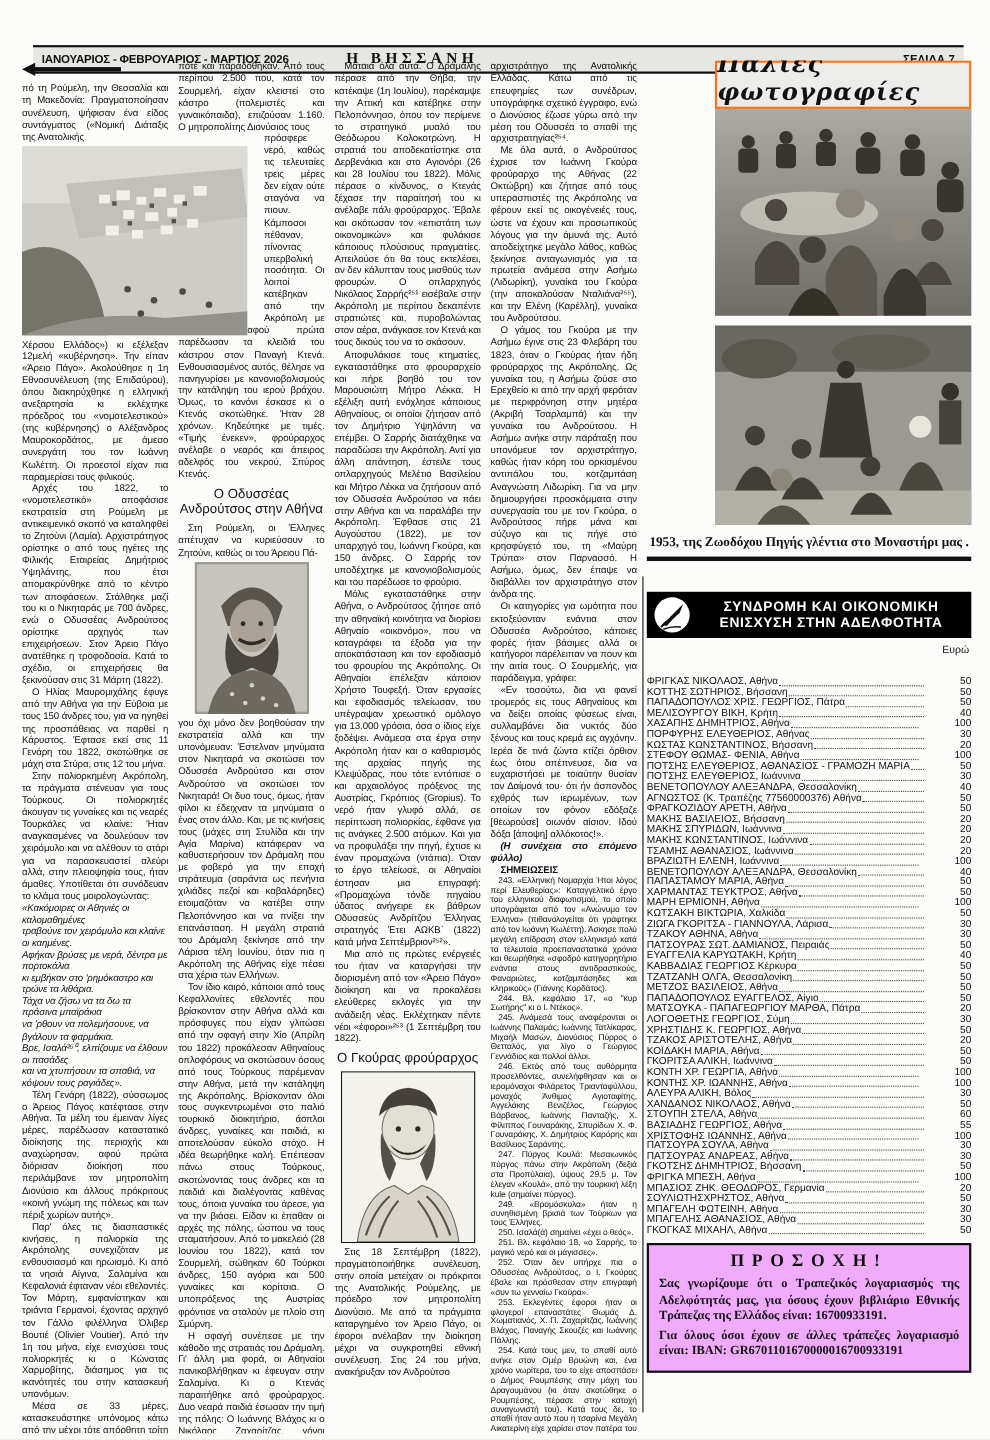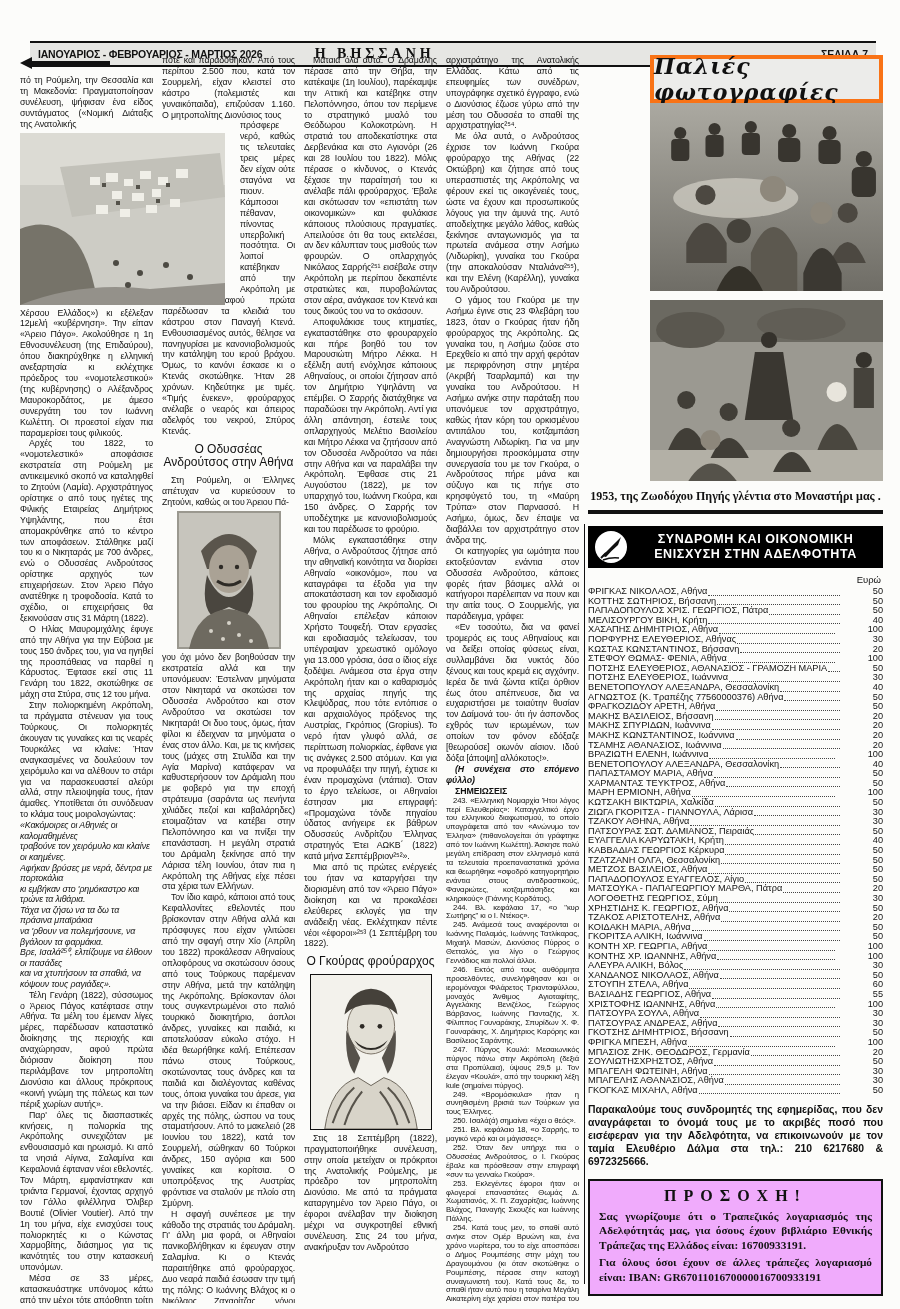--- a/index.html
+++ b/index.html
@@ -24,33 +24,33 @@
   .painting{width:205px;height:172px;margin:3px 0;position:relative;z-index:2;}
   .painting svg,.portrait svg,.photo svg{display:block;width:100%;height:100%;}
   .wrapspacer{float:left;width:74px;height:172px;margin:0 4px 2px 0;}
   .portrait{width:104px;height:138px;margin:4px auto 3px;}
   .portrait.framed{width:120px;height:154px;border:1px solid #111;background:#f3f2ec;}
   .continuation{font-size:8.6px;font-weight:bold;font-style:italic;text-align:right;margin:3px 0;}
   .notes-title{font-weight:bold;font-size:9px;margin:4px 0 1px;}
   .col p.note{font-size:7.7px;line-height:8.9px;text-indent:7px;letter-spacing:-0.1px;}
   
   .rightcol{width:295px;flex:none;position:relative;}
-  .scriptbox{margin-left:62px;height:40px;border:4px solid #f97316;background:#ececea;
-             display:flex;align-items:center;justify-content:center;}
+  .scriptbox{margin-left:62px;height:40px;border:2px solid #f97316;background:#ececea;
+             display:flex;align-items:flex-end;justify-content:center;}
   .scriptbox span{font-family:"DejaVu Serif",serif;font-style:italic;font-weight:bold;font-size:22px;letter-spacing:1px;}
   .photo{margin-left:62px;height:188px;background:#8a887f;}
   .photo.second{margin-top:9px;height:181px;}
   .photo-caption{margin-top:8px;font-family:"Liberation Serif",serif;font-weight:bold;font-size:12px;text-align:center;}
   .hrule{margin-top:6px;height:4px;background:#111;}
-  .banner{margin-top:12px;height:42px;background:#000;color:#fff;display:flex;align-items:center;padding:0 6px;}
+  .banner{margin-top:28px;height:42px;background:#000;color:#fff;display:flex;align-items:center;padding:0 6px;}
   .blogo{width:34px;height:34px;flex:none;margin-right:6px;}
   .btext{flex:1;text-align:center;}
   .btext span{display:block;font-size:12.5px;font-weight:bold;letter-spacing:0.6px;line-height:15px;}
   .eur{margin-top:6px;text-align:right;font-size:9.5px;padding-right:2px;}
-  .dlist{margin-top:2px;}
+  .dlist{margin-top:18px;}
   .drow{display:flex;align-items:flex-end;font-size:9.2px;line-height:9.6px;}
   .dname{white-space:nowrap;overflow:hidden;}
   .dots{flex:1;min-width:6px;margin:0 1px 1px;border-bottom:1.4px dotted #444;}
   .damt{white-space:nowrap;padding-left:32px;}
   .notice{margin-top:8px;font-size:10.4px;line-height:13px;font-weight:bold;text-align:justify;}
   .attention{margin-top:7px;border:2px solid #111;background:#f0abfc;padding:4px 9px 7px;}
   .att-title{font-family:"Liberation Serif",serif;font-weight:bold;font-size:16px;letter-spacing:7px;text-align:center;margin:2px 0 4px;}
   .attention p{margin:0 0 3px;font-family:"Liberation Serif",serif;font-weight:bold;font-size:11.3px;line-height:14.5px;text-align:justify;}
   .vsep{position:absolute;left:584px;top:524px;width:1px;height:760px;background:#111;}
 </style>
@@ -567,21 +567,20 @@
           <span class="dname">ΜΠΑΓΕΛΗΣ ΑΘΑΝΑΣΙΟΣ, Αθήνα</span>
           <span class="dots"></span>
           <span class="damt">30</span>
         </div>
           <div class="drow">
           <span class="dname">ΓΚΟΓΚΑΣ ΜΙΧΑΗΛ, Αθήνα</span>
           <span class="dots"></span>
           <span class="damt">50</span>
         </div>
         </div>
-      <p class="notice">Παρακαλούμε τους συνδρομητές της εφημερίδας, που δεν αναγράφεται το όνομά τους με το ακριβές ποσό που εισέφεραν για την Αδελφότητα, να επικοινωνούν με τον ταμία Ελευθέριο Δάλμα στα τηλ.: 210 6217680 &amp; 6972325666.</p>
       <div class="attention">
         <div class="att-title">ΠΡΟΣΟΧΗ!</div>
         <p>Σας γνωρίζουμε ότι ο Τραπεζικός λογαριασμός της Αδελφότητάς μας, για όσους έχουν βιβλιάριο Εθνικής Τράπεζας της Ελλάδος είναι: 16700933191.</p>
         <p>Για όλους όσοι έχουν σε άλλες τράπεζες λογαριασμό είναι: IBAN: GR6701101670000016700933191</p>
       </div>
     </div>
 
   </div>
 </div>
 

